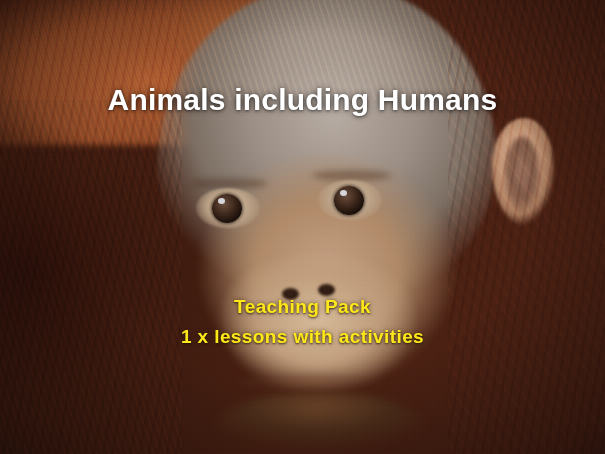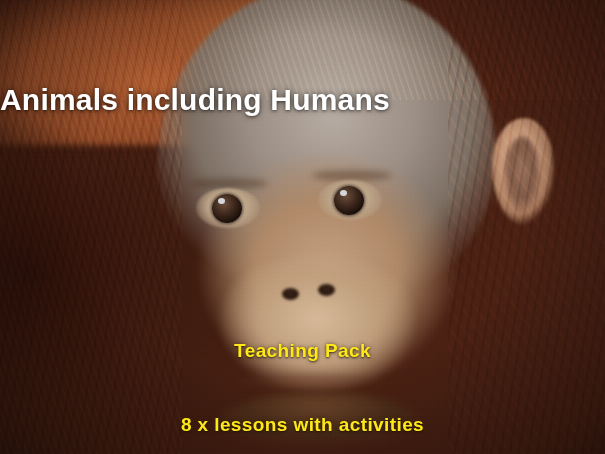--- a/index.html
+++ b/index.html
@@ -230,20 +230,21 @@
     background-image:
       repeating-linear-gradient(0deg, rgba(255,255,255,0.045) 0 1px, rgba(0,0,0,0.045) 1px 2px),
       repeating-linear-gradient(90deg, rgba(255,255,255,0.035) 0 1px, rgba(0,0,0,0.035) 1px 2px);
   }
 
   
   .title-block {
     position: absolute;
     left: 0; right: 0;
     top: 72px;
+    text-align: center;
     z-index: 20;
   }
   .title-line {
     color: #ffffff;
     font-size: 30px;
     font-weight: bold;
     line-height: 56px;
     letter-spacing: 0.2px;
     text-shadow:
       0 0 6px rgba(0,0,0,0.55),
@@ -261,21 +262,20 @@
   .contents-line {
     color: #ffe81a;
     font-size: 19px;
     font-weight: bold;
     line-height: 30px;
     letter-spacing: 0.4px;
     text-shadow:
       0 0 4px rgba(60,40,0,0.75),
       0 1px 2px rgba(0,0,0,0.6);
     white-space: nowrap;
-    margin-top: 44px;
   }
   .contents-line.small { font-size: 19px; }
 </style>
 </head>
 <body>
 
 <div id="poster">
 
   <div class="photo-layer">
 
@@ -319,16 +319,16 @@
     <div class="vignette"></div>
     <div class="grain"></div>
   </div>
 
   <div class="title-block">
     <div class="title-line">Animals including Humans</div>
   </div>
 
   <div class="contents-block">
     <div class="contents-line">Teaching Pack</div>
-    <div class="contents-line small">8 x lessons with activities</div>
+    <div class="contents-line small">1 x lessons with activities</div>
   </div>
 
 </div>
 
 </body></html>

